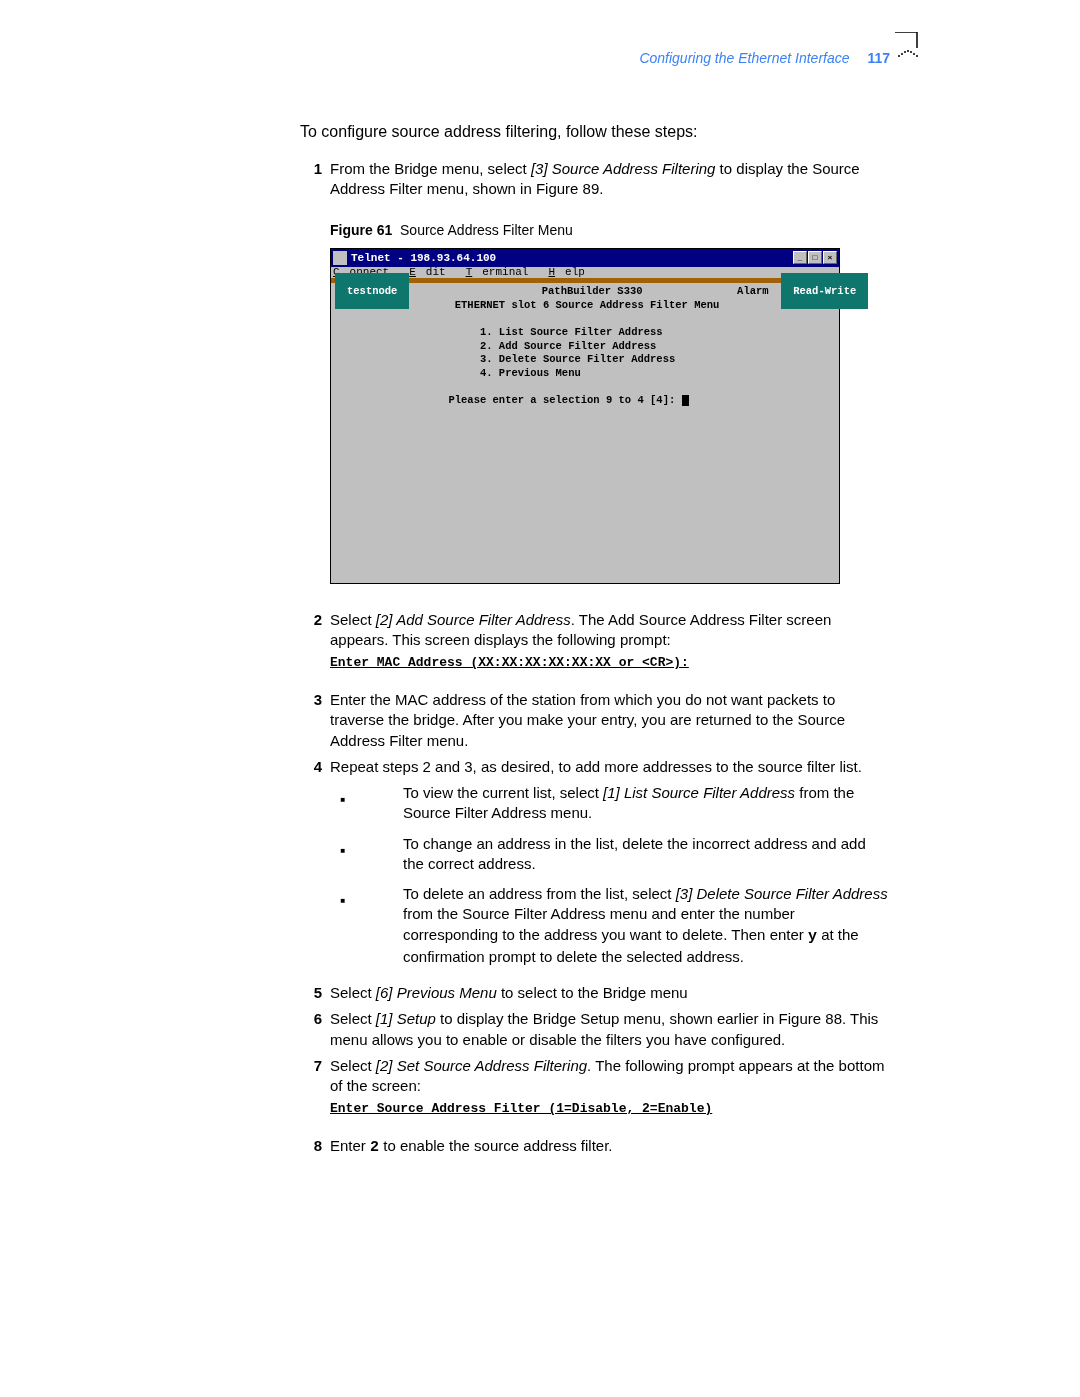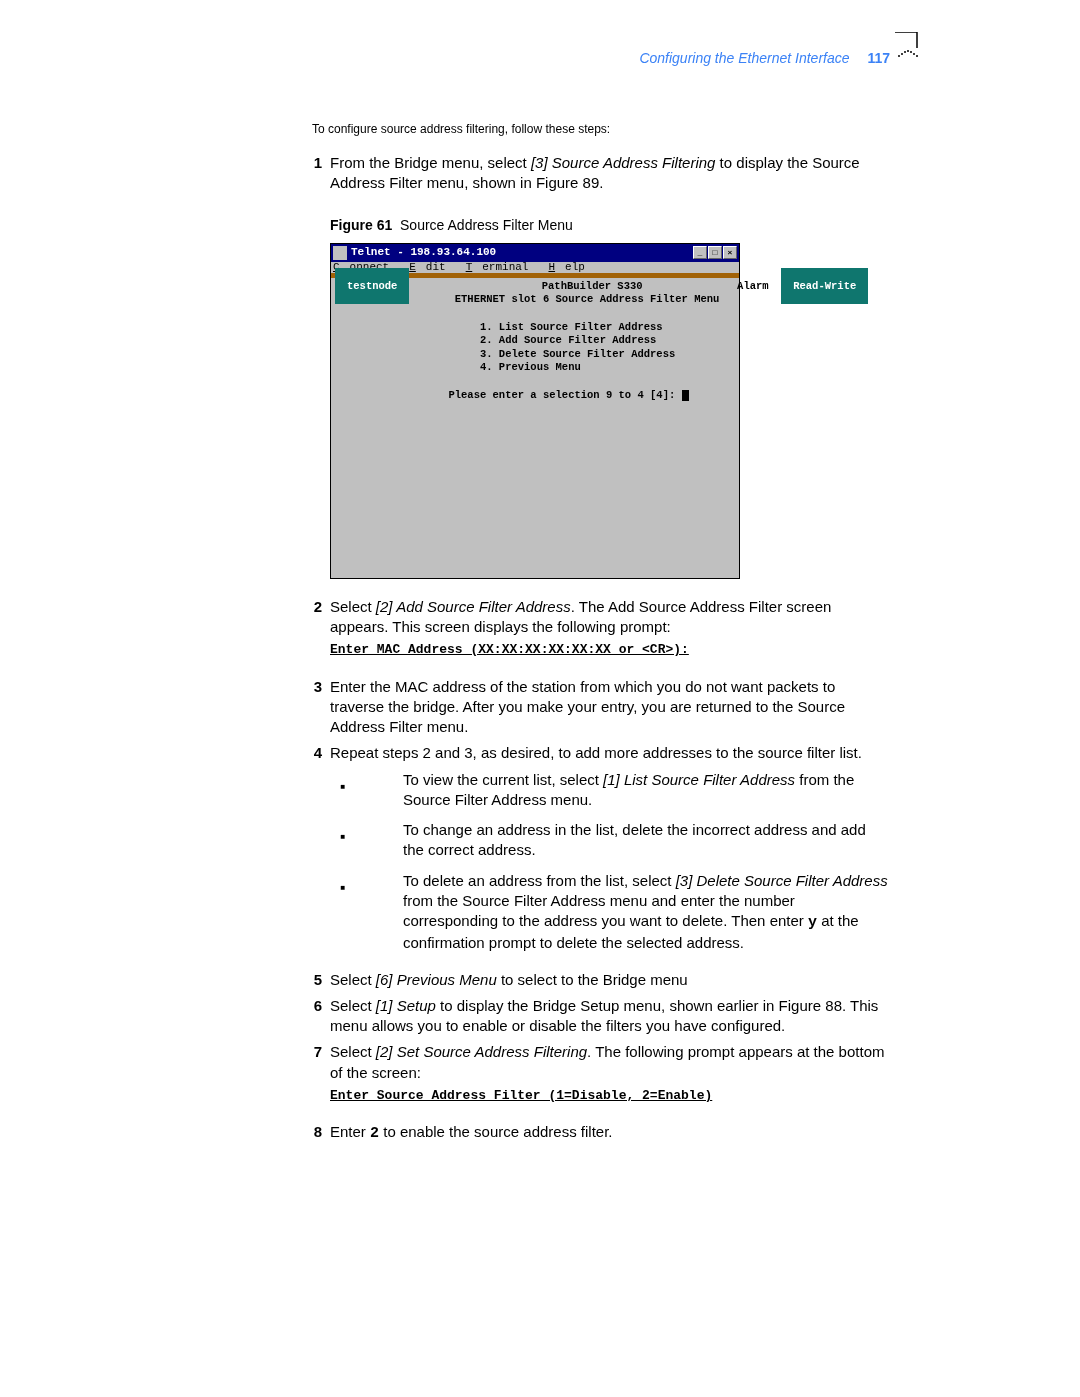--- a/index.html
+++ b/index.html
@@ -36,24 +36,23 @@
       position: absolute;
       right: -30px;
       top: -18px;
       width: 25px;
       height: 36px;
     }
     .header-decoration svg {
       display: block;
     }
     .intro-text {
-      font-size: 12px;
+      font-size: 16px;
       margin-bottom: 16px;
       line-height: 1.35;
-      margin-left: 12px;
     }
     .step-list {
       list-style: none;
     }
     .step-item {
       display: flex;
       margin-bottom: 6px;
       font-size: 15px;
       line-height: 1.35;
     }
@@ -72,22 +71,22 @@
     .figure-caption {
       margin-top: 22px;
       margin-bottom: 8px;
       font-size: 14px;
     }
     .figure-caption b {
       font-weight: bold;
     }
     .telnet-window {
       border: 1px solid #000;
-      width: 410px;
-      margin-bottom: 12px;
+      width: 510px;
+      margin-bottom: 20px;
       font-family: 'Courier New', monospace;
     }
     .telnet-titlebar {
       background: #000080;
       color: #fff;
       display: flex;
       align-items: center;
       height: 18px;
       font-size: 11px;
       font-weight: bold;

